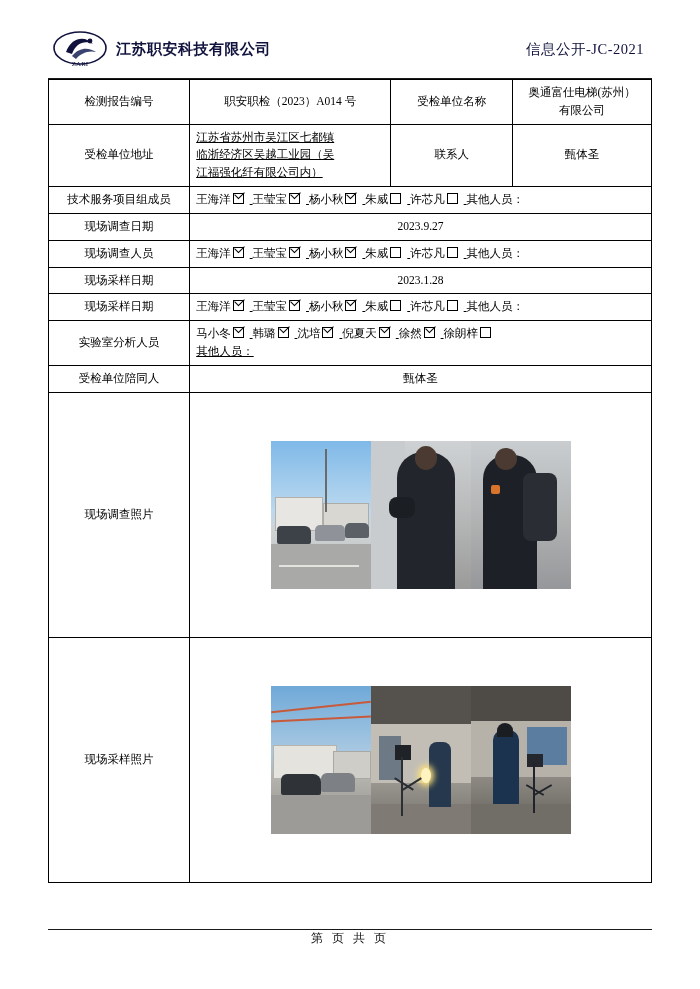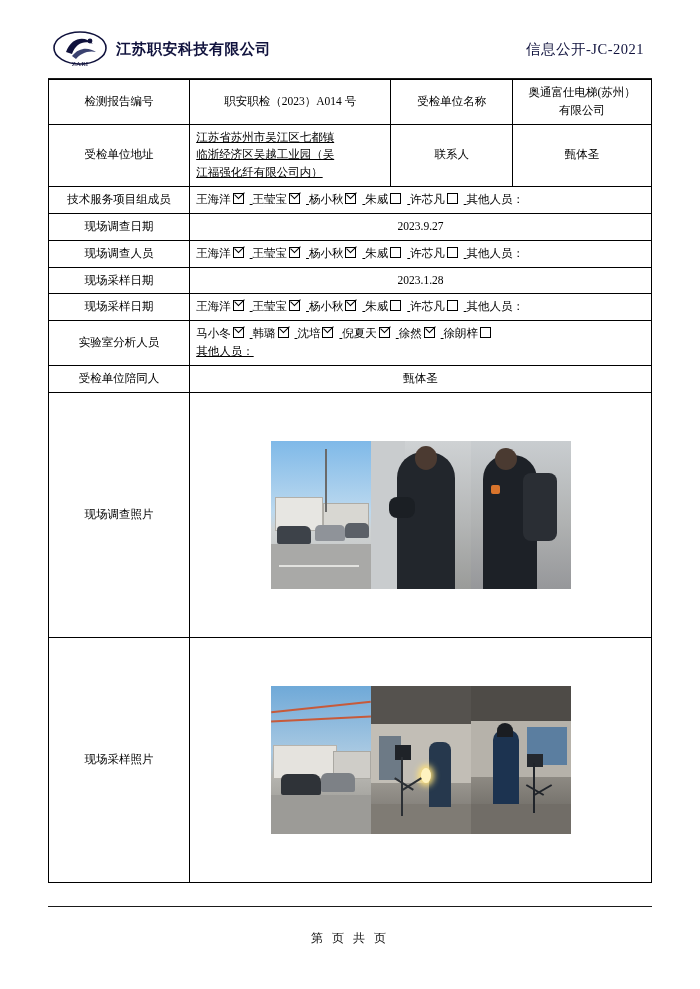--- a/index.html
+++ b/index.html
@@ -209,21 +209,21 @@
   .p2c .box2 { position: absolute; left: 56%; top: 46%; width: 16%; height: 9%; background: #24282e; }
   .p2c .floor2 { position: absolute; left: 0; top: 80%; width: 100%; height: 20%; background: #716d67; }
 
   
   .footer {
     position: absolute;
     left: 48px;
     right: 48px;
     bottom: 42px;
     border-top: 1.4px solid #1a1a1a;
-    padding-top: 23px;
+    padding-top: 0;
     text-align: center;
     font-size: 12px;
     letter-spacing: 3px;
     color: #111;
   }
 </style>
 </head>
 <body>
 
 <div class="page">

